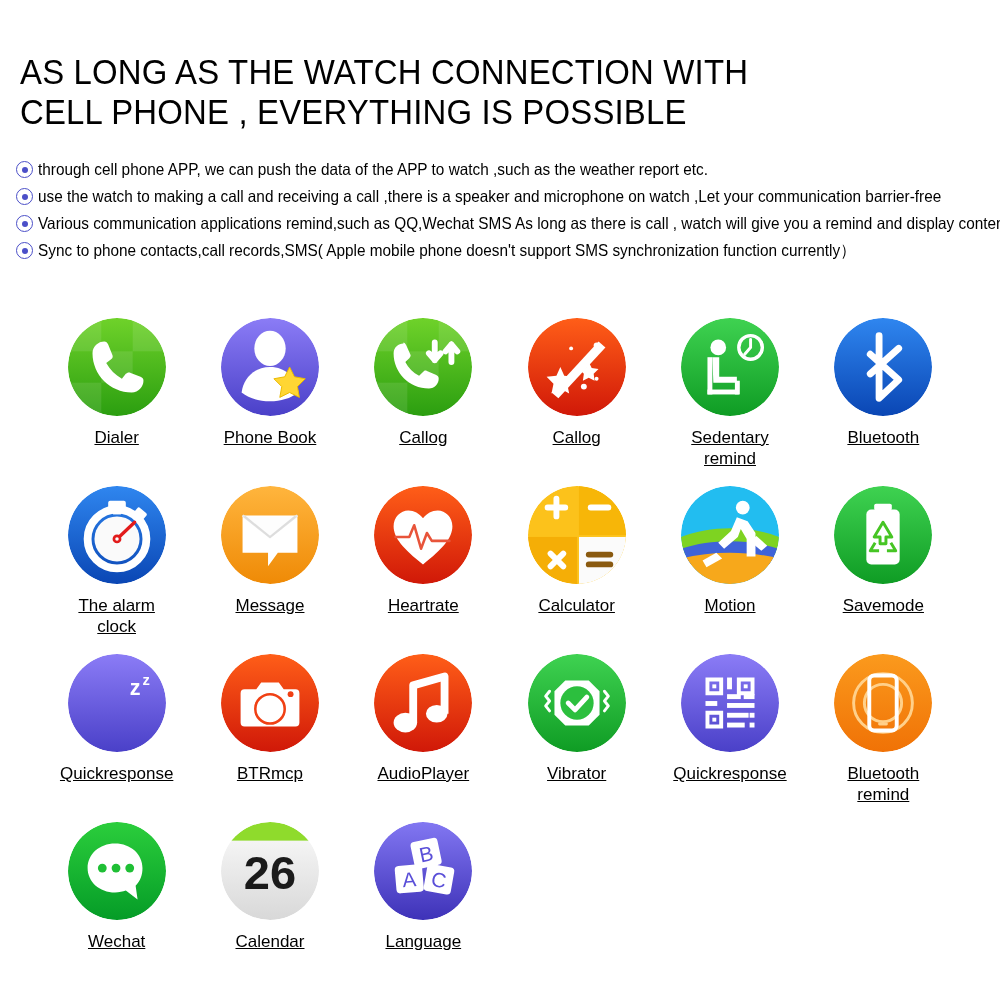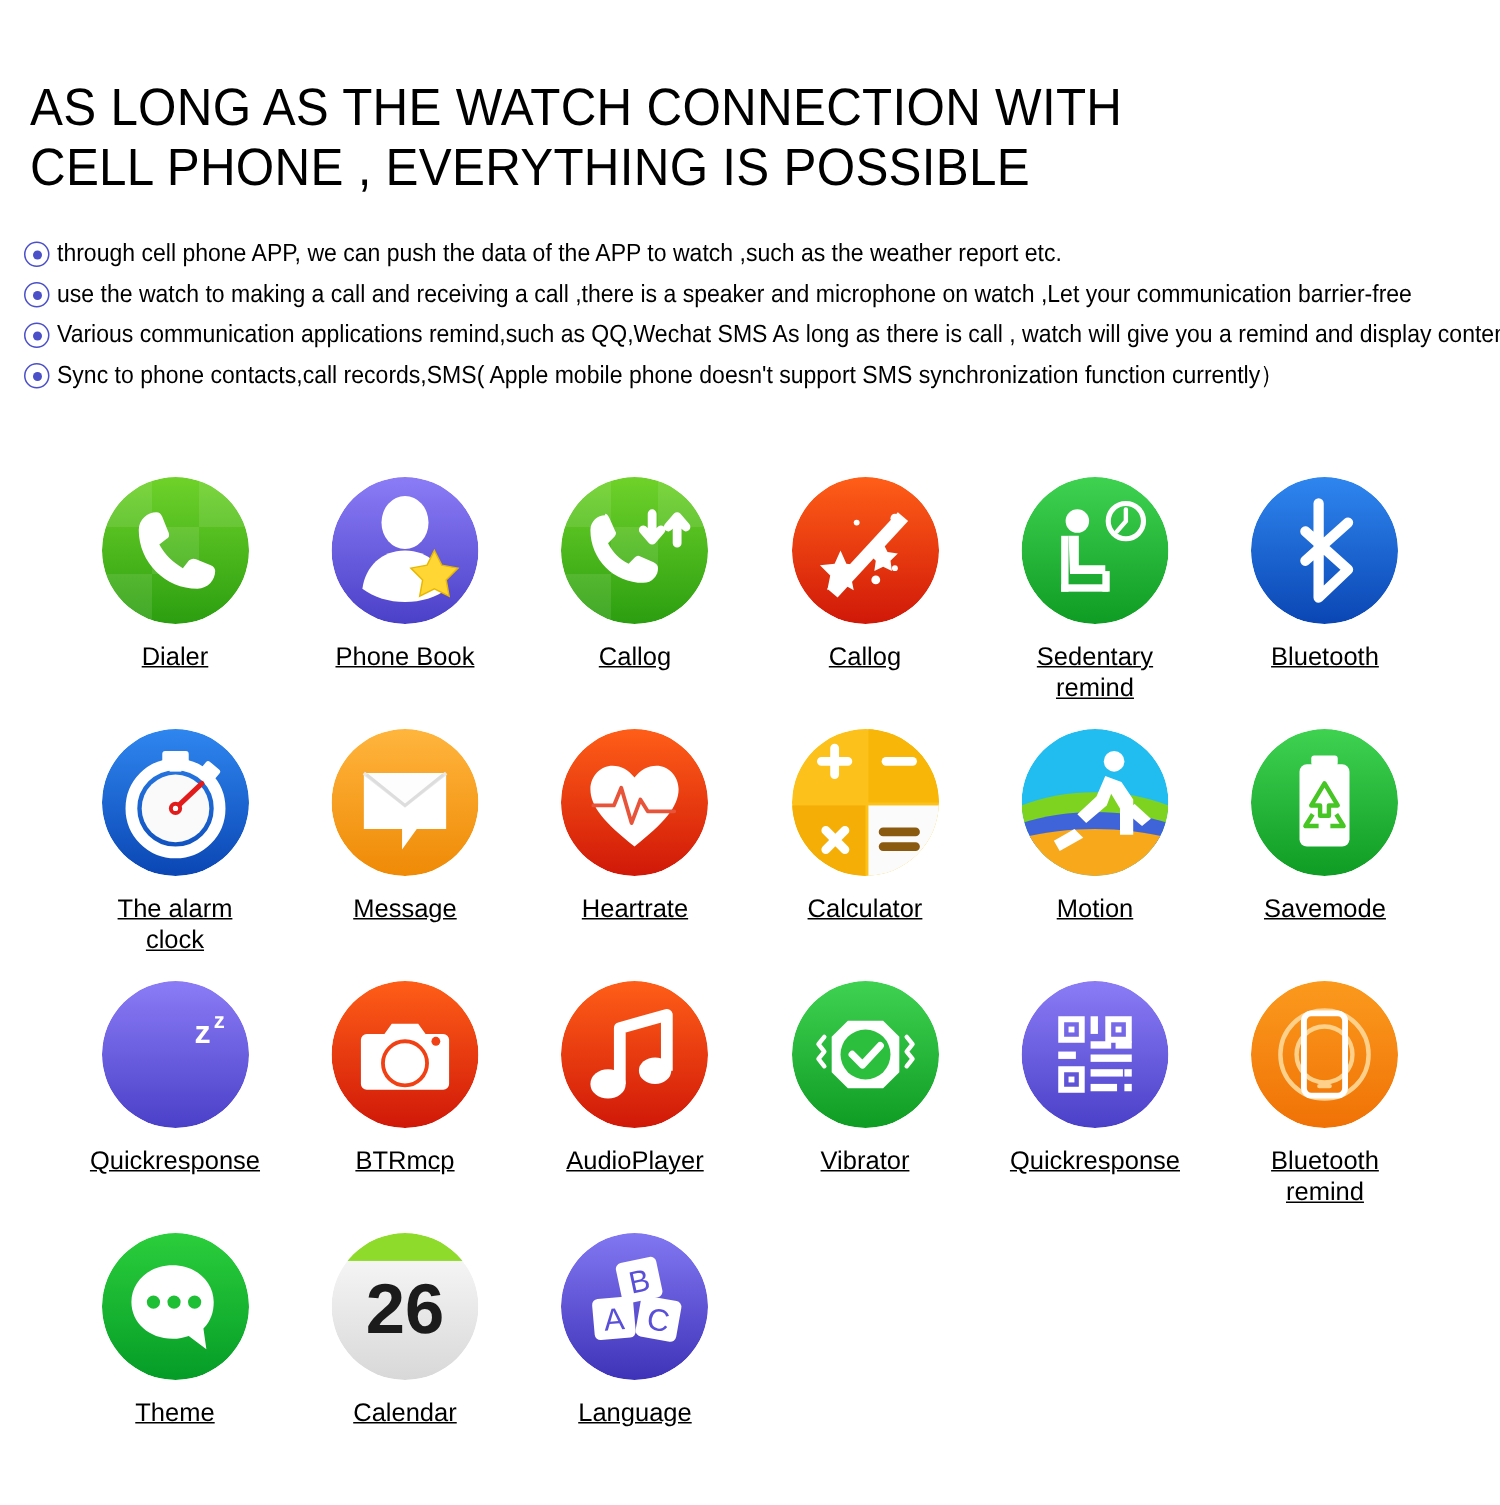--- a/index.html
+++ b/index.html
@@ -473,21 +473,21 @@
               <stop offset="1" stop-color="#059c27"></stop>
             </linearGradient>
           </defs>
         <circle cx="50" cy="50" r="50" fill="url(#gGreen3)"></circle>
         <path d="M48 22c-16 0-28 11-28 25 0 14 12 25 28 25 4 0 8-1 11-2l12 9-2-14c5-5 7-11 7-18 0-14-12-25-28-25z" fill="#ffffff"></path>
         <circle cx="35" cy="47" r="4.5" fill="#1fbf35"></circle>
         <circle cx="49" cy="47" r="4.5" fill="#1fbf35"></circle>
         <circle cx="63" cy="47" r="4.5" fill="#1fbf35"></circle>
       </svg>
     </div>
-    <div class="caption">Theme</div>
+    <div class="caption">Wechat</div>
   </div>
 
   <div class="cell">
     <div class="icon">
       <svg viewBox="0 0 100 100">
         <defs>
           <clipPath id="clipCal">
               <circle cx="50" cy="50" r="50"></circle>
             </clipPath>
           <linearGradient id="gGrey" x1="0" y1="0" x2="0" y2="1">

